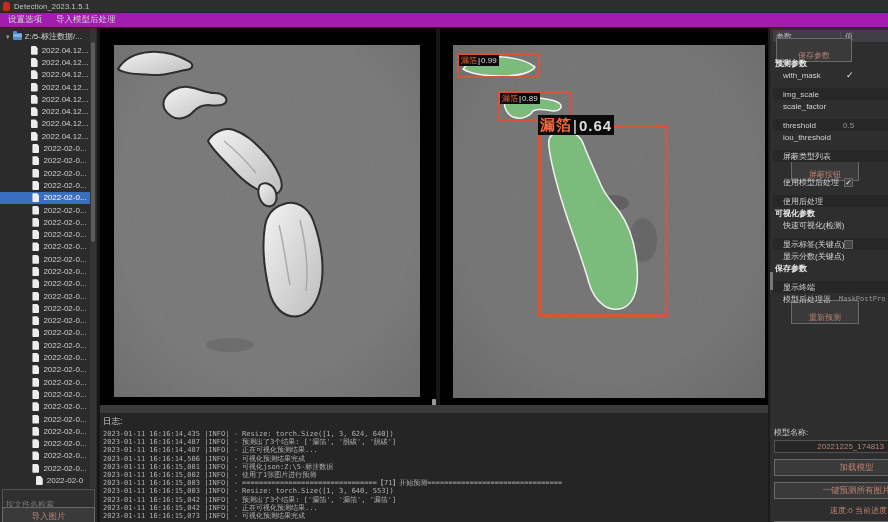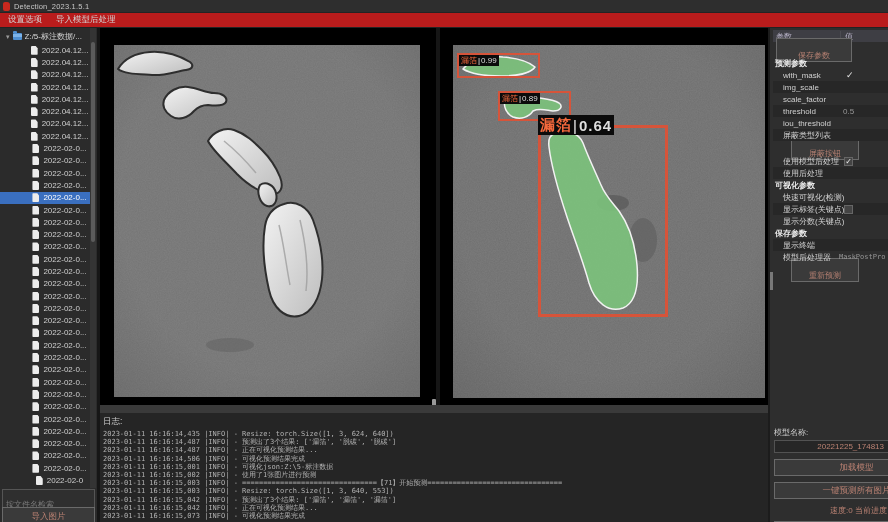--- a/index.html
+++ b/index.html
@@ -7,21 +7,21 @@
   .win{
     position:relative;width:888px;height:522px;overflow:hidden;
     background:#2b2b2b;font-family:"Liberation Sans",sans-serif;color:#cccccc;
     font-size:8px;-webkit-font-smoothing:antialiased;
   }
   
   .titlebar{position:absolute;left:0;top:0;width:888px;height:13px;background:#2e2e2e;
     display:flex;align-items:center;padding-left:3px;border-bottom:1px solid #242424;}
   .app-icon{width:7px;height:9px;background:#c8281e;border-radius:2px 3px 2px 2px;margin-right:4px;}
   .app-title{font-size:7.5px;color:#c6c6c6;letter-spacing:.2px;}
-  .menubar{position:absolute;left:0;top:13px;width:888px;height:15px;background:#b91c1c;
+  .menubar{position:absolute;left:0;top:13px;width:888px;height:15px;background:#a21caf;
     display:flex;align-items:center;gap:14px;padding-left:8px;border-bottom:1px solid #232323;}
   .menu-item{font-size:8.5px;color:#d2d2d2;cursor:default;}
   
   .sidebar{position:absolute;left:0;top:28px;width:97px;height:494px;background:#2b2b2b;}
   .sidebar-sep{position:absolute;left:97px;top:28px;width:3px;height:494px;background:#161616;}
   .tree-root{display:flex;align-items:center;height:13px;margin-top:2px;padding-left:6px;white-space:nowrap;}
   .tree-arrow{color:#9a9a9a;font-size:7px;margin-right:3px;}
   .folder-icon{width:9px;height:7px;background:#4f8fd0;border-radius:1px;position:relative;margin-right:3px;flex:0 0 auto;}
   .folder-icon:before{content:"";position:absolute;left:0;top:-2px;width:4px;height:2px;background:#4f8fd0;border-radius:1px 1px 0 0;}
   .folder-icon:after{content:"";position:absolute;left:0;top:1px;width:9px;height:3px;background:#7db3e8;}
@@ -68,21 +68,21 @@
   .right-sep{position:absolute;left:768px;top:28px;width:2px;height:494px;background:#1c1c1c;}
   .right-scroll{position:absolute;left:770px;top:28px;width:3px;height:494px;background:#2e2e2e;}
   .right-scroll-thumb{position:absolute;left:0;top:244px;width:3px;height:18px;background:#787878;}
   .rightpanel{position:absolute;left:773px;top:28px;width:115px;height:494px;background:#2e2e2e;}
   .param-header{position:absolute;left:0;top:2px;width:115px;height:12px;background:#3e3e44;
     display:flex;align-items:center;color:#b9b4c9;font-size:8px;}
   .param-header .hname{padding-left:3px;width:67px;}
   .param-header .hval{border-left:1px solid #4c4c52;padding-left:4px;}
   .param-rows{position:absolute;left:0;top:15px;width:115px;}
   .prow{position:relative;height:12px;display:flex;align-items:center;font-size:8px;color:#d0d0d0;}
-  .prow.dark{background:#272727;}
+  .prow.dark{background:#272727;margin-top:7px;}
   .prow .plabel{padding-left:10px;white-space:nowrap;}
   .prow.section{font-weight:bold;color:#eaeaea;}
   .prow.section .plabel{padding-left:2px;}
   .prow .pvalue{position:absolute;left:70px;color:#969696;}
   .prow .pvalue.mono{font-family:"DejaVu Sans Mono",monospace;font-size:7px;left:66px;white-space:nowrap;}
   .prow .pcheck{position:absolute;left:73px;color:#e6e6e6;font-size:9px;}
   .prow .pcheckbox{position:absolute;left:71px;width:9px;height:9px;background:#444;border:1px solid #666;
     color:#f0f0f0;font-size:8px;line-height:8px;text-align:center;}
   .prow-btn{height:14px;display:flex;align-items:center;}
   .pbutton{background:#3a3a3a;border:1px solid #6a6a6a;color:#b58072;font-size:8px;height:12px;

